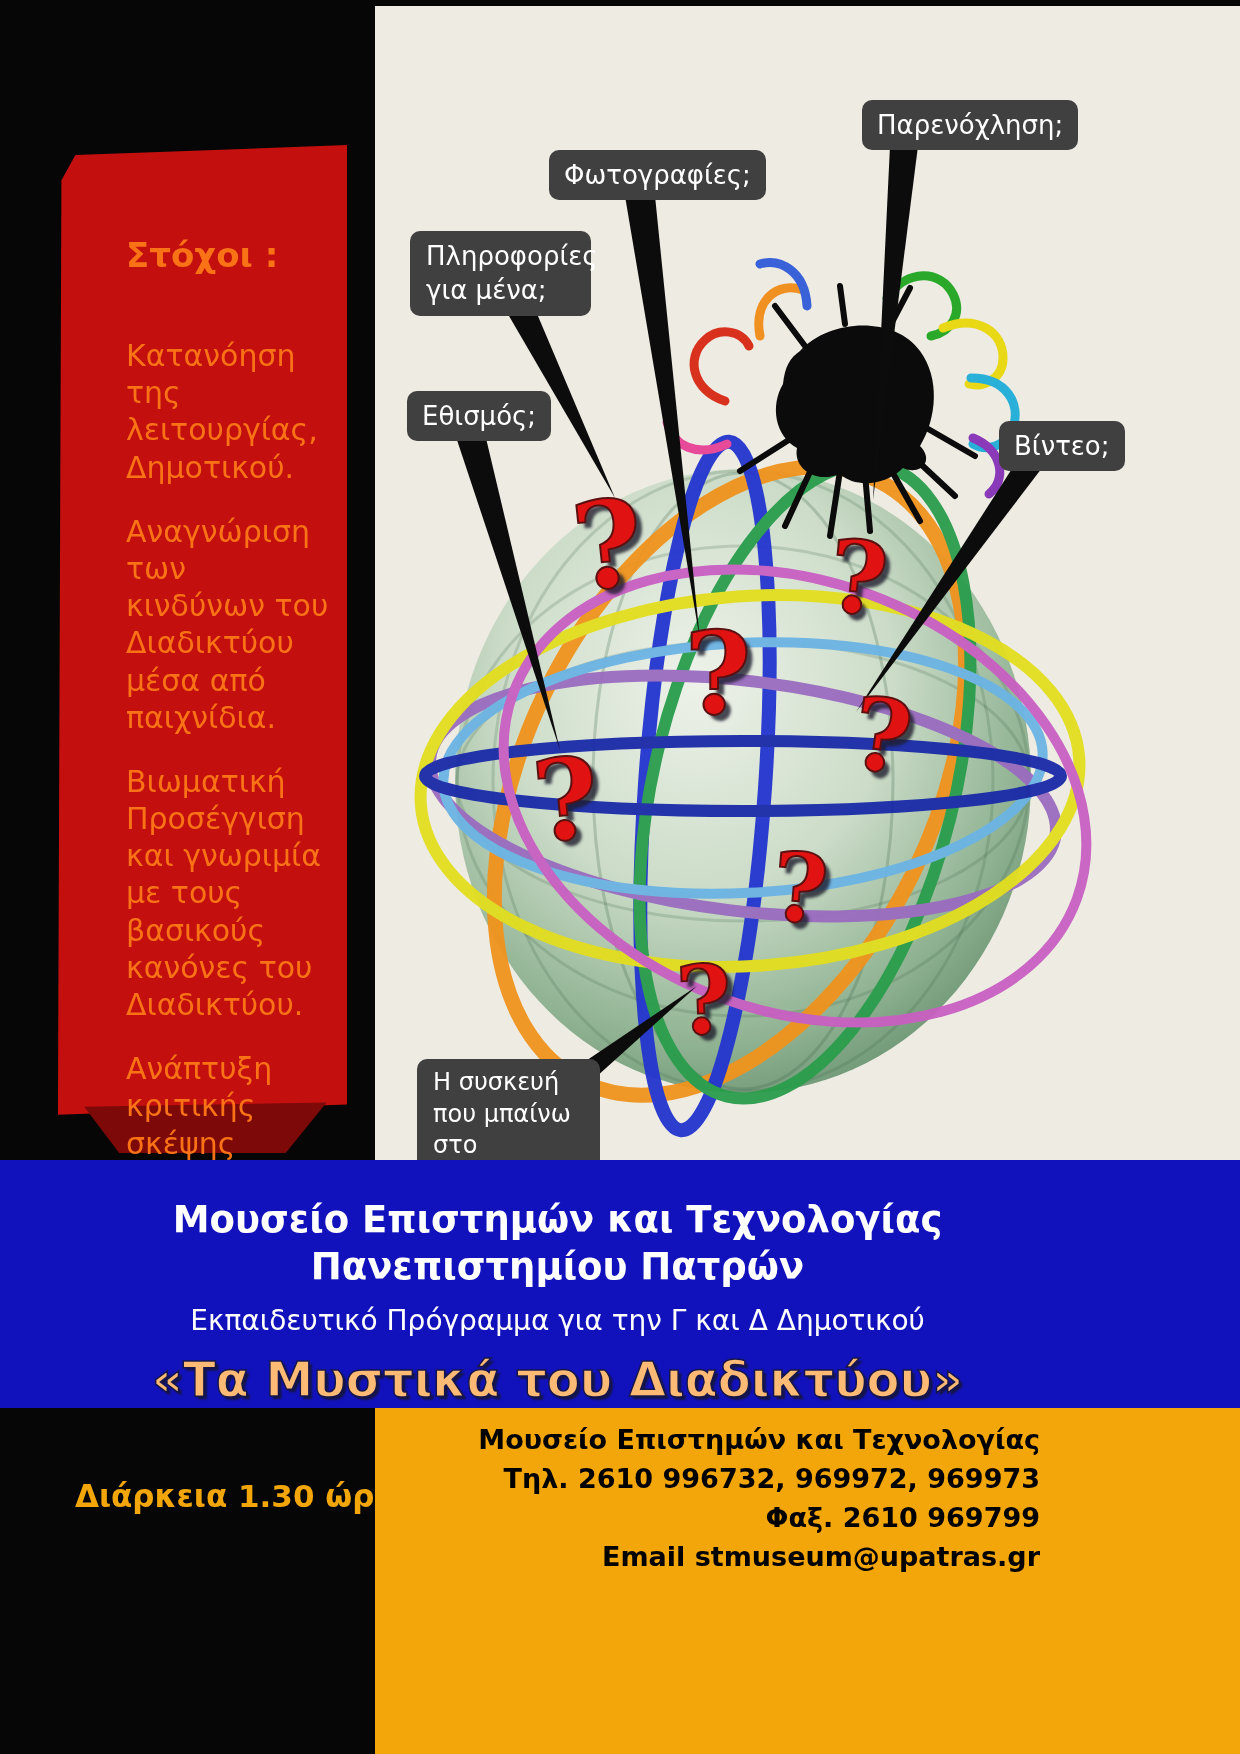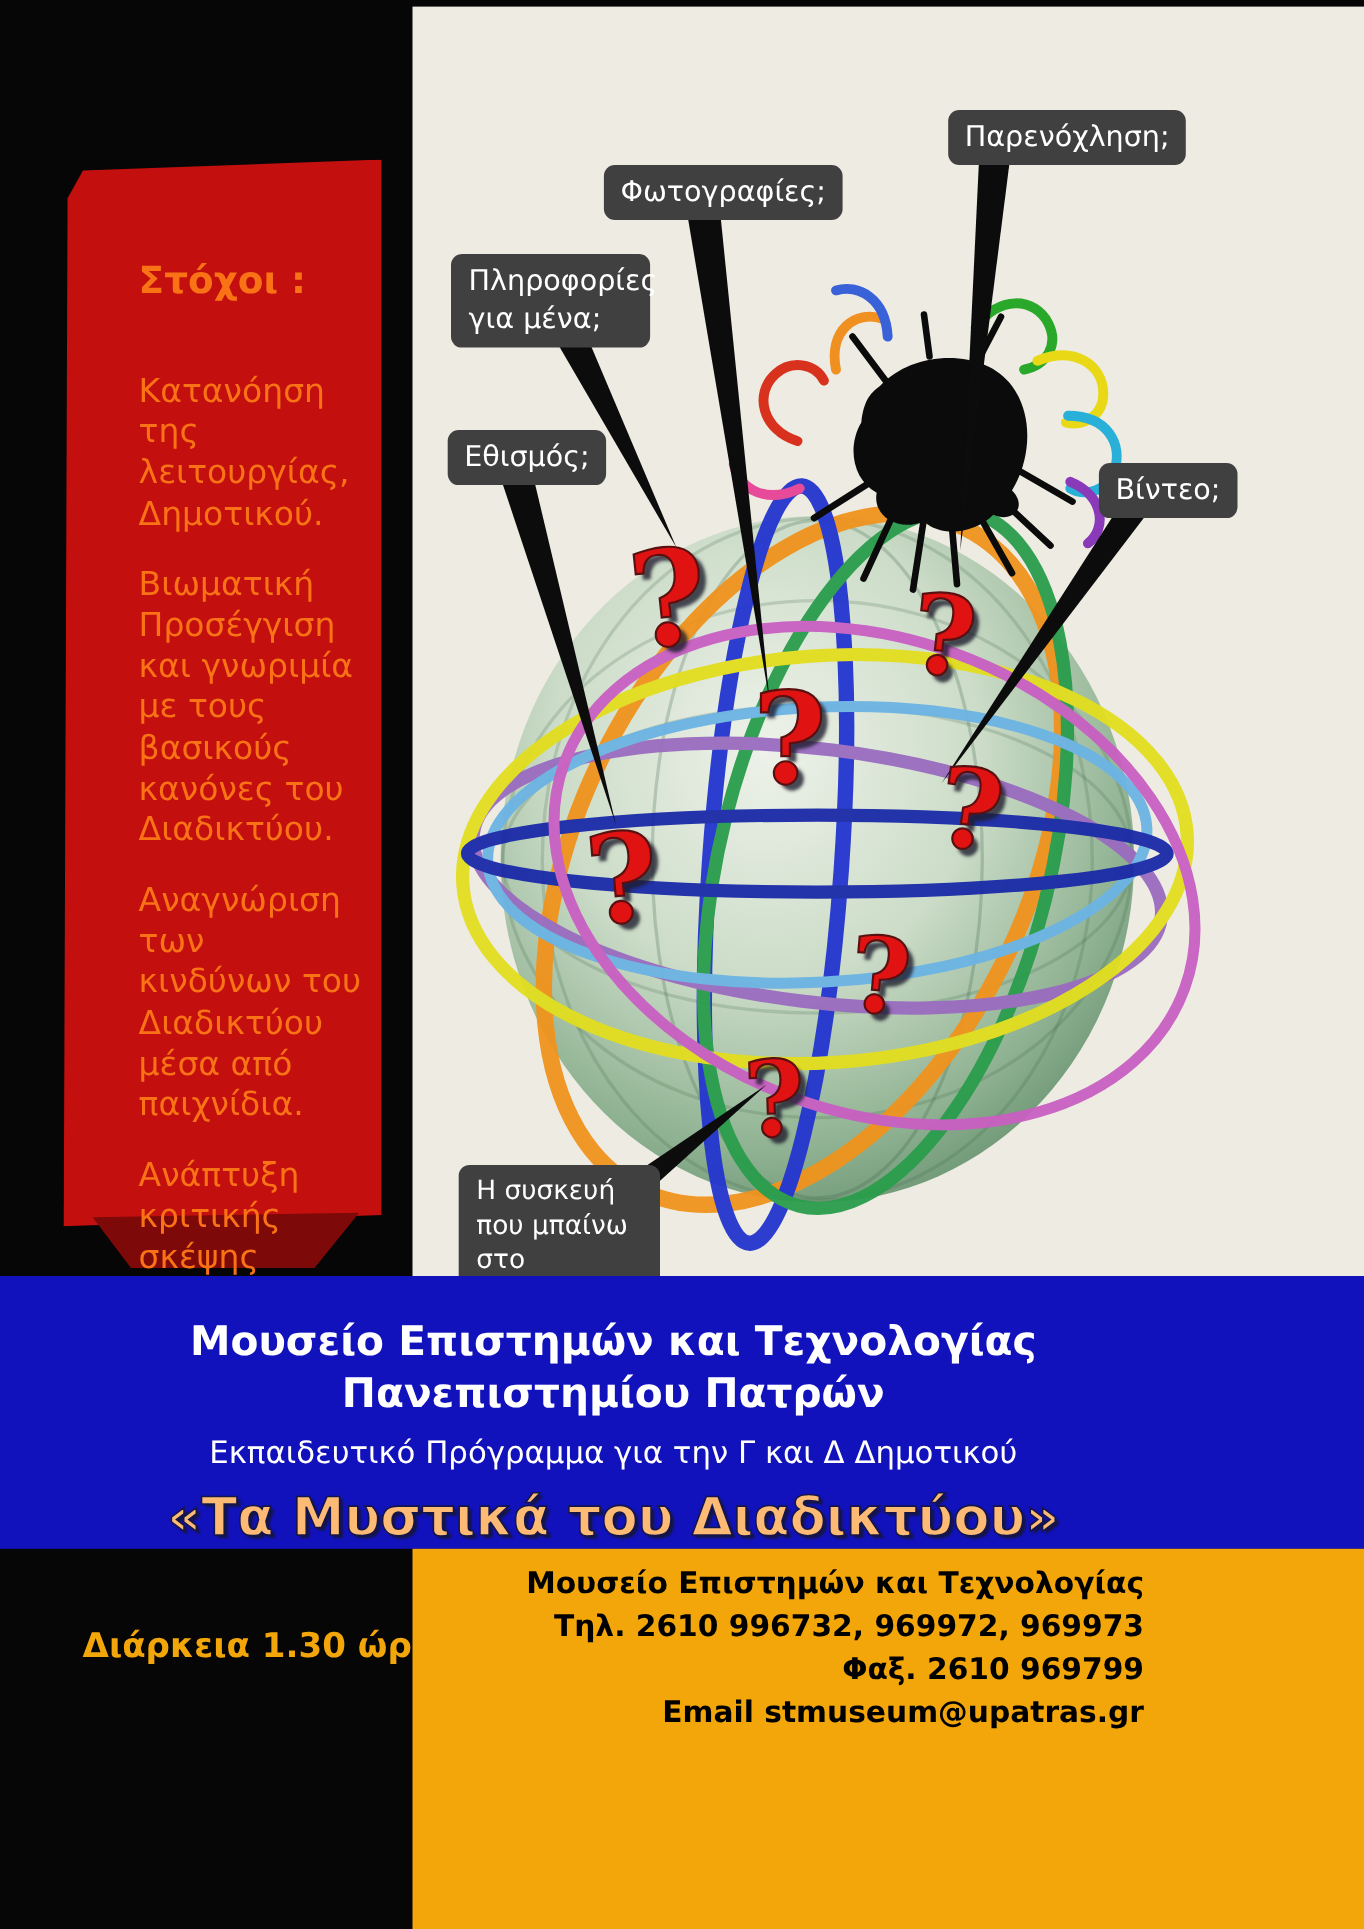--- a/index.html
+++ b/index.html
@@ -154,22 +154,22 @@
   <div class="callout" style="left:407px;top:391px;">Εθισμός;</div>
   <div class="callout" style="left:999px;top:421px;">Βίντεο;</div>
   <div class="callout wrap" style="left:417px;top:1059px;width:152px;font-size:24px;">Η συσκευή που μπαίνω  στο Διαδίκτυο;</div>
 
   <div class="ribbon">
     <div class="ribbon-main"></div>
     <div class="ribbon-fold"></div>
     <div class="ribbon-content">
       <div class="goals-title">Στόχοι :</div>
       <p class="goal">Κατανόηση της λειτουργίας, Δημοτικού.</p>
+      <p class="goal">Αναγνώριση των  κινδύνων του Διαδικτύου μέσα από παιχνίδια.</p>
       <p class="goal">Βιωματική Προσέγγιση και γνωριμία με τους βασικούς κανόνες του Διαδικτύου.</p>
-      <p class="goal">Αναγνώριση των  κινδύνων του Διαδικτύου μέσα από παιχνίδια.</p>
       <p class="goal">Ανάπτυξη κριτικής σκέψης απέναντι σε κινδύνους.</p>
     </div>
   </div>
 
   <div class="blue-band">
     <div class="blue-center">
       <div class="museum-line1">Μουσείο  Επιστημών και Τεχνολογίας</div>
       <div class="museum-line2">Πανεπιστημίου Πατρών</div>
       <div class="program-line">Εκπαιδευτικό Πρόγραμμα για την Γ και Δ Δημοτικού</div>
       <div class="poster-title">«Τα Μυστικά του Διαδικτύου»</div>

